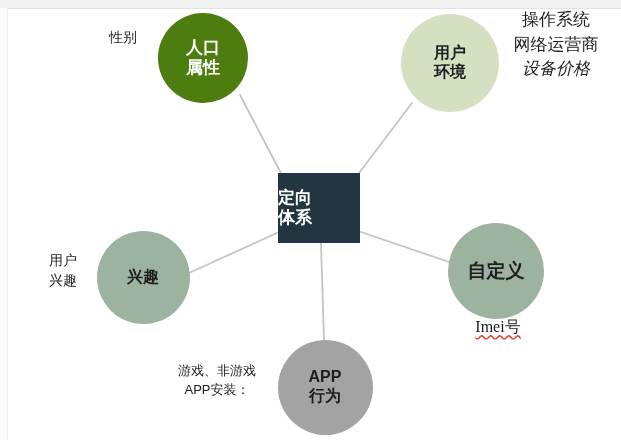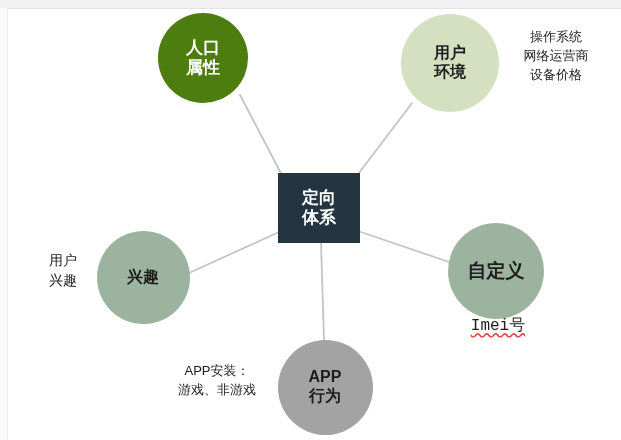--- a/index.html
+++ b/index.html
@@ -49,40 +49,39 @@
   }
   .node .node-label {
     display: block;
     white-space: pre-line;
   }
 
   #node-center {
     position: absolute;
     display: flex;
     align-items: center;
-    justify-content: center;
     text-align: center;
     box-sizing: border-box;
   }
   #node-center .node-label {
     display: block;
     white-space: pre-line;
     line-height: 1.2;
   }
 
   .caption {
     position: absolute;
     text-align: center;
     color: #1d1d1d;
     line-height: 1.45;
     white-space: pre-line;
   }
 
   .caption.serif {
-    font-family: Liberation Mono, monospace;
+    font-family: Liberation Serif, serif;
   }
 
   .spell {
     display: block;
     text-decoration: underline wavy #e8403a;
     text-decoration-skip-ink: none;
     text-underline-offset: 2px;
   }
 </style>
 </head>
@@ -119,20 +118,20 @@
       </div>
       <div class="node" style="left: 277.5px; top: 339.5px; width: 95px; height: 95px; background: #a3a3a3; color: rgb(29, 29, 29); font-size: 16px; font-weight: 700;">
         <span class="node-label">APP
 行为</span>
       </div>
       <div class="node" style="left: 96.5px; top: 230.5px; width: 93px; height: 93px; background: rgb(156, 179, 160); color: rgb(29, 29, 29); font-size: 16px; font-weight: 700;">
         <span class="node-label">兴趣</span>
       </div>
     </div>
   <div id="captions-layer">
-      <div class="caption" style="left: 88px; top: 27px; width: 70px; font-size: 14px;"></div>
-      <div class="caption" style="left: 500px; top: 28px; width: 112px; font-size: 13px;"><span style="display: block;">操作系统</span><span style="display: block;">网络运营商</span><span style="display: block;">设备价格</span></div>
+      <div class="caption" style="left: 88px; top: 27px; width: 70px; font-size: 14px;"><span style="display: block;">性别</span></div>
+      <div class="caption" style="left: 500px; top: 8px; width: 112px; font-size: 17px;"><span style="display: block;">操作系统</span><span style="display: block;">网络运营商</span><span style="display: block; font-style: italic;">设备价格</span></div>
       <div class="caption serif" style="left: 452px; top: 315px; width: 92px; font-size: 16px;"><span class="spell">Imei号</span></div>
-      <div class="caption" style="left: 158px; top: 362px; width: 118px; font-size: 13px;"><span style="display: block;">APP安装：</span><span style="display: block;">游戏、非游戏</span></div>
+      <div class="caption" style="left: 158px; top: 362px; width: 118px; font-size: 13px;"><span style="display: block;">游戏、非游戏</span><span style="display: block;">APP安装：</span></div>
       <div class="caption" style="left: 34px; top: 250px; width: 58px; font-size: 14px;"><span style="display: block;">用户</span><span style="display: block;">兴趣</span></div>
     </div>
 
 </div>
 
 </body></html>

